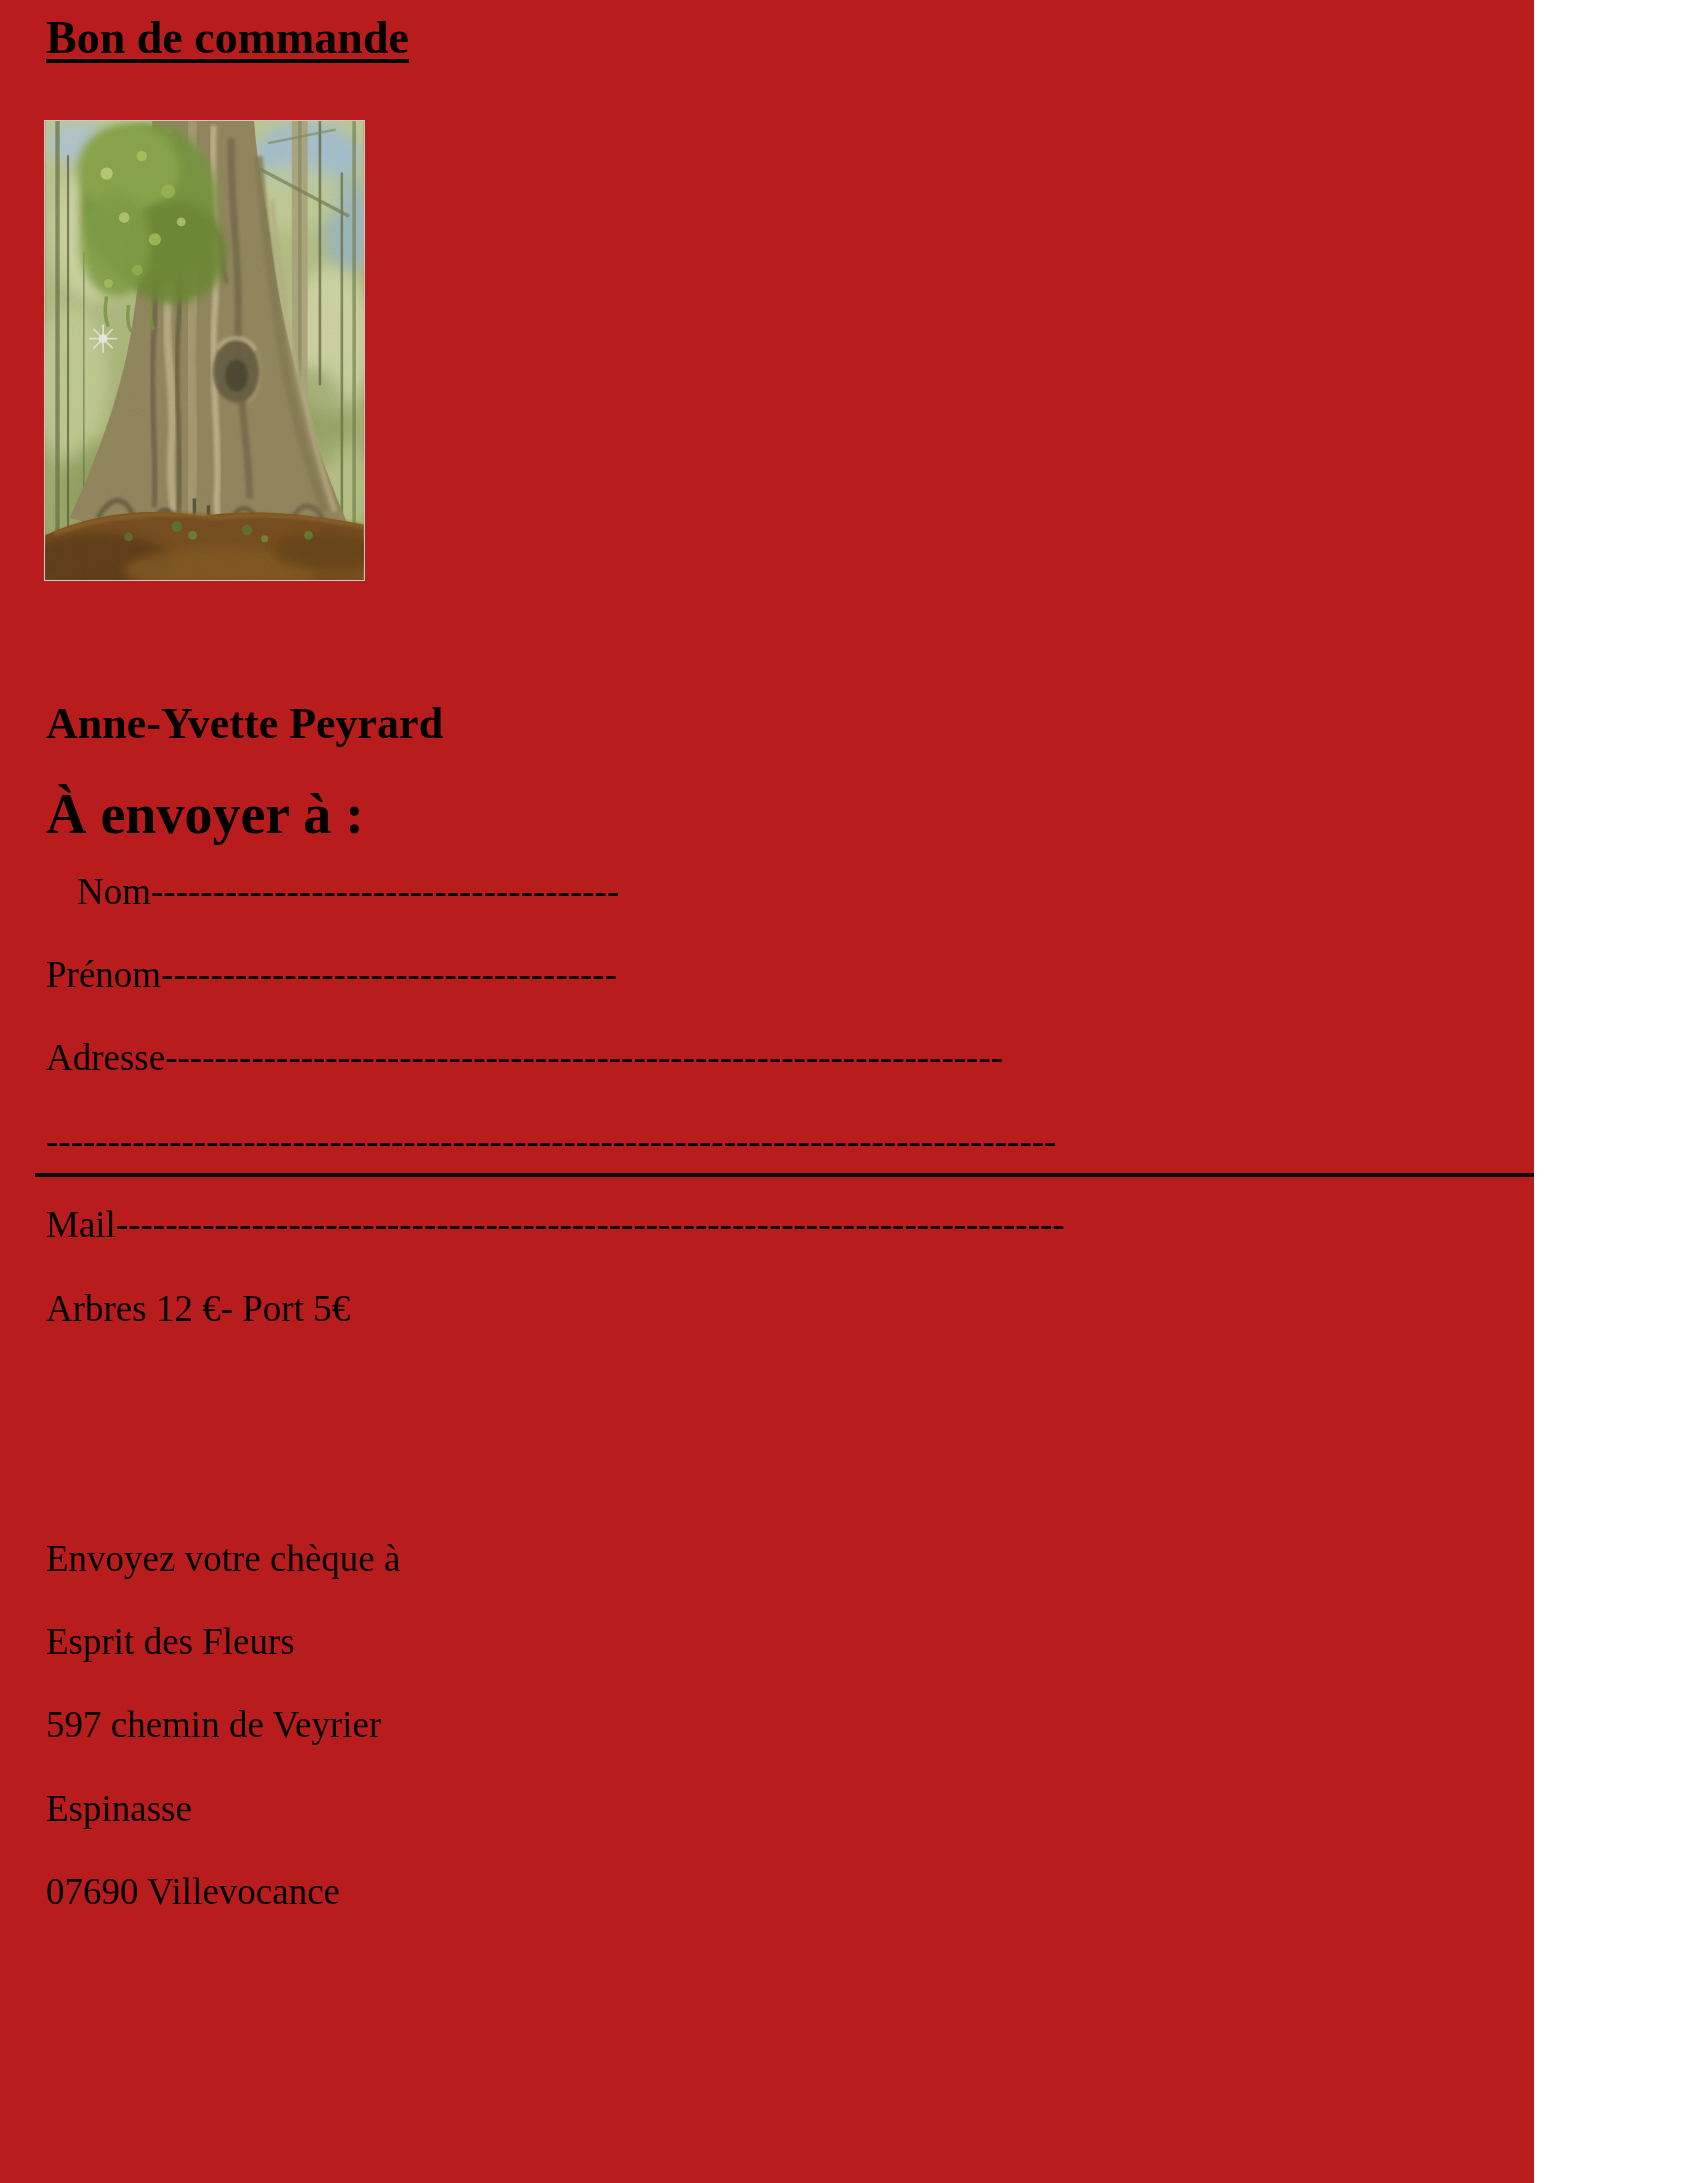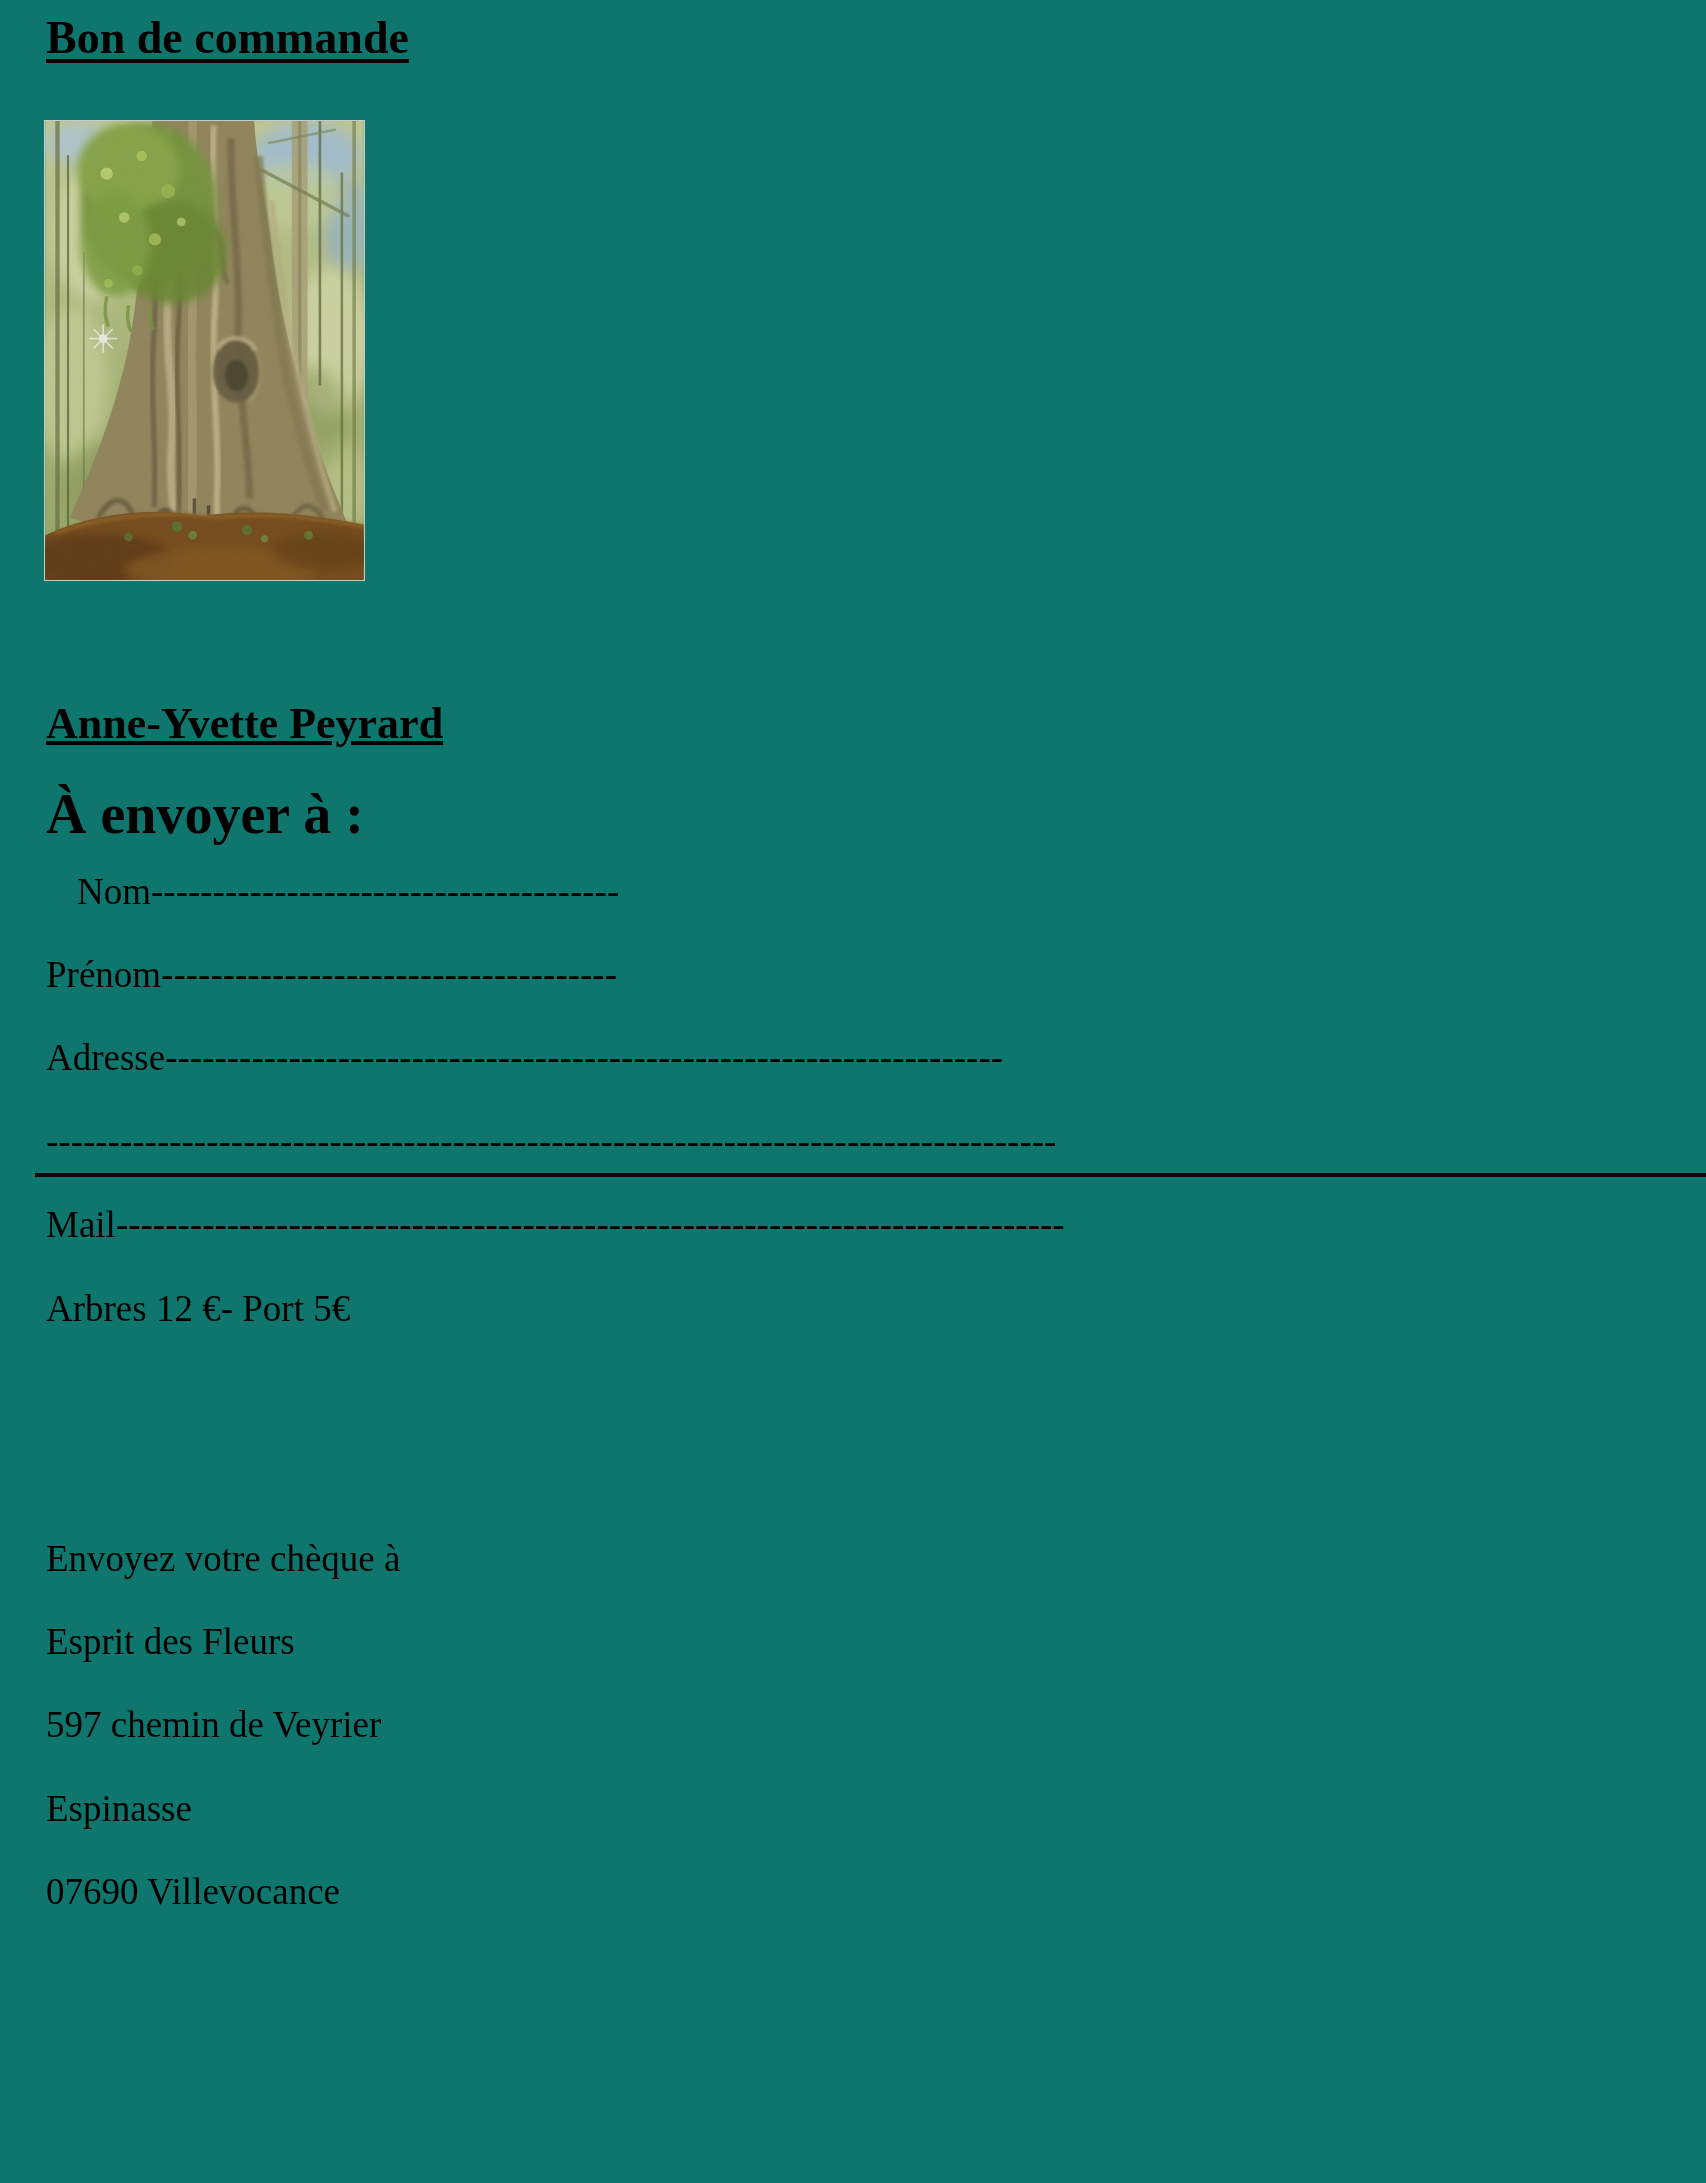--- a/index.html
+++ b/index.html
@@ -2,23 +2,23 @@
 <html style="font-size:14px"><head>
 <meta charset="utf-8">
 <style>
   html, body {
     margin: 0;
     padding: 0;
     background: #ffffff;
   }
   .page {
     position: relative;
-    width: 1706px;
+    width: 1534px;
     height: 2184px;
-    background: #0f766e;
+    background: #b91c1c;
     overflow: hidden;
     font-family: "Liberation Serif", "DejaVu Serif", serif;
     color: #000000;
   }
   .line {
     position: absolute;
     left: 46px;
     white-space: pre;
     font-size: 37px;
     line-height: 1.05;
@@ -35,21 +35,21 @@
   .book-heading {
     top: 618px;
     font-size: 44px;
     font-weight: bold;
   }
   .book-heading .u {
     text-decoration: underline;
     text-decoration-thickness: 3.5px;
     text-underline-offset: 6.1px;
   }
-  .book-author { top: 701px; font-size: 44px; font-weight: bold; text-decoration: underline; }
+  .book-author { top: 701px; font-size: 44px; font-weight: bold; }
   .send-to    { top: 785px; font-size: 56px; font-weight: bold; }
   .l-nom      { top: 873px; margin-left: 31px; }
   .l-prenom   { top: 956px; }
   .l-adresse  { top: 1039px; }
   .l-adresse2 { top: 1123px; }
   .l-mail     { top: 1206px; }
   .l-price    { top: 1290px; }
   .l-envoyez  { top: 1540px; text-align: center; }
   .l-esprit   { top: 1623px; }
   .l-chemin   { top: 1706px; }

